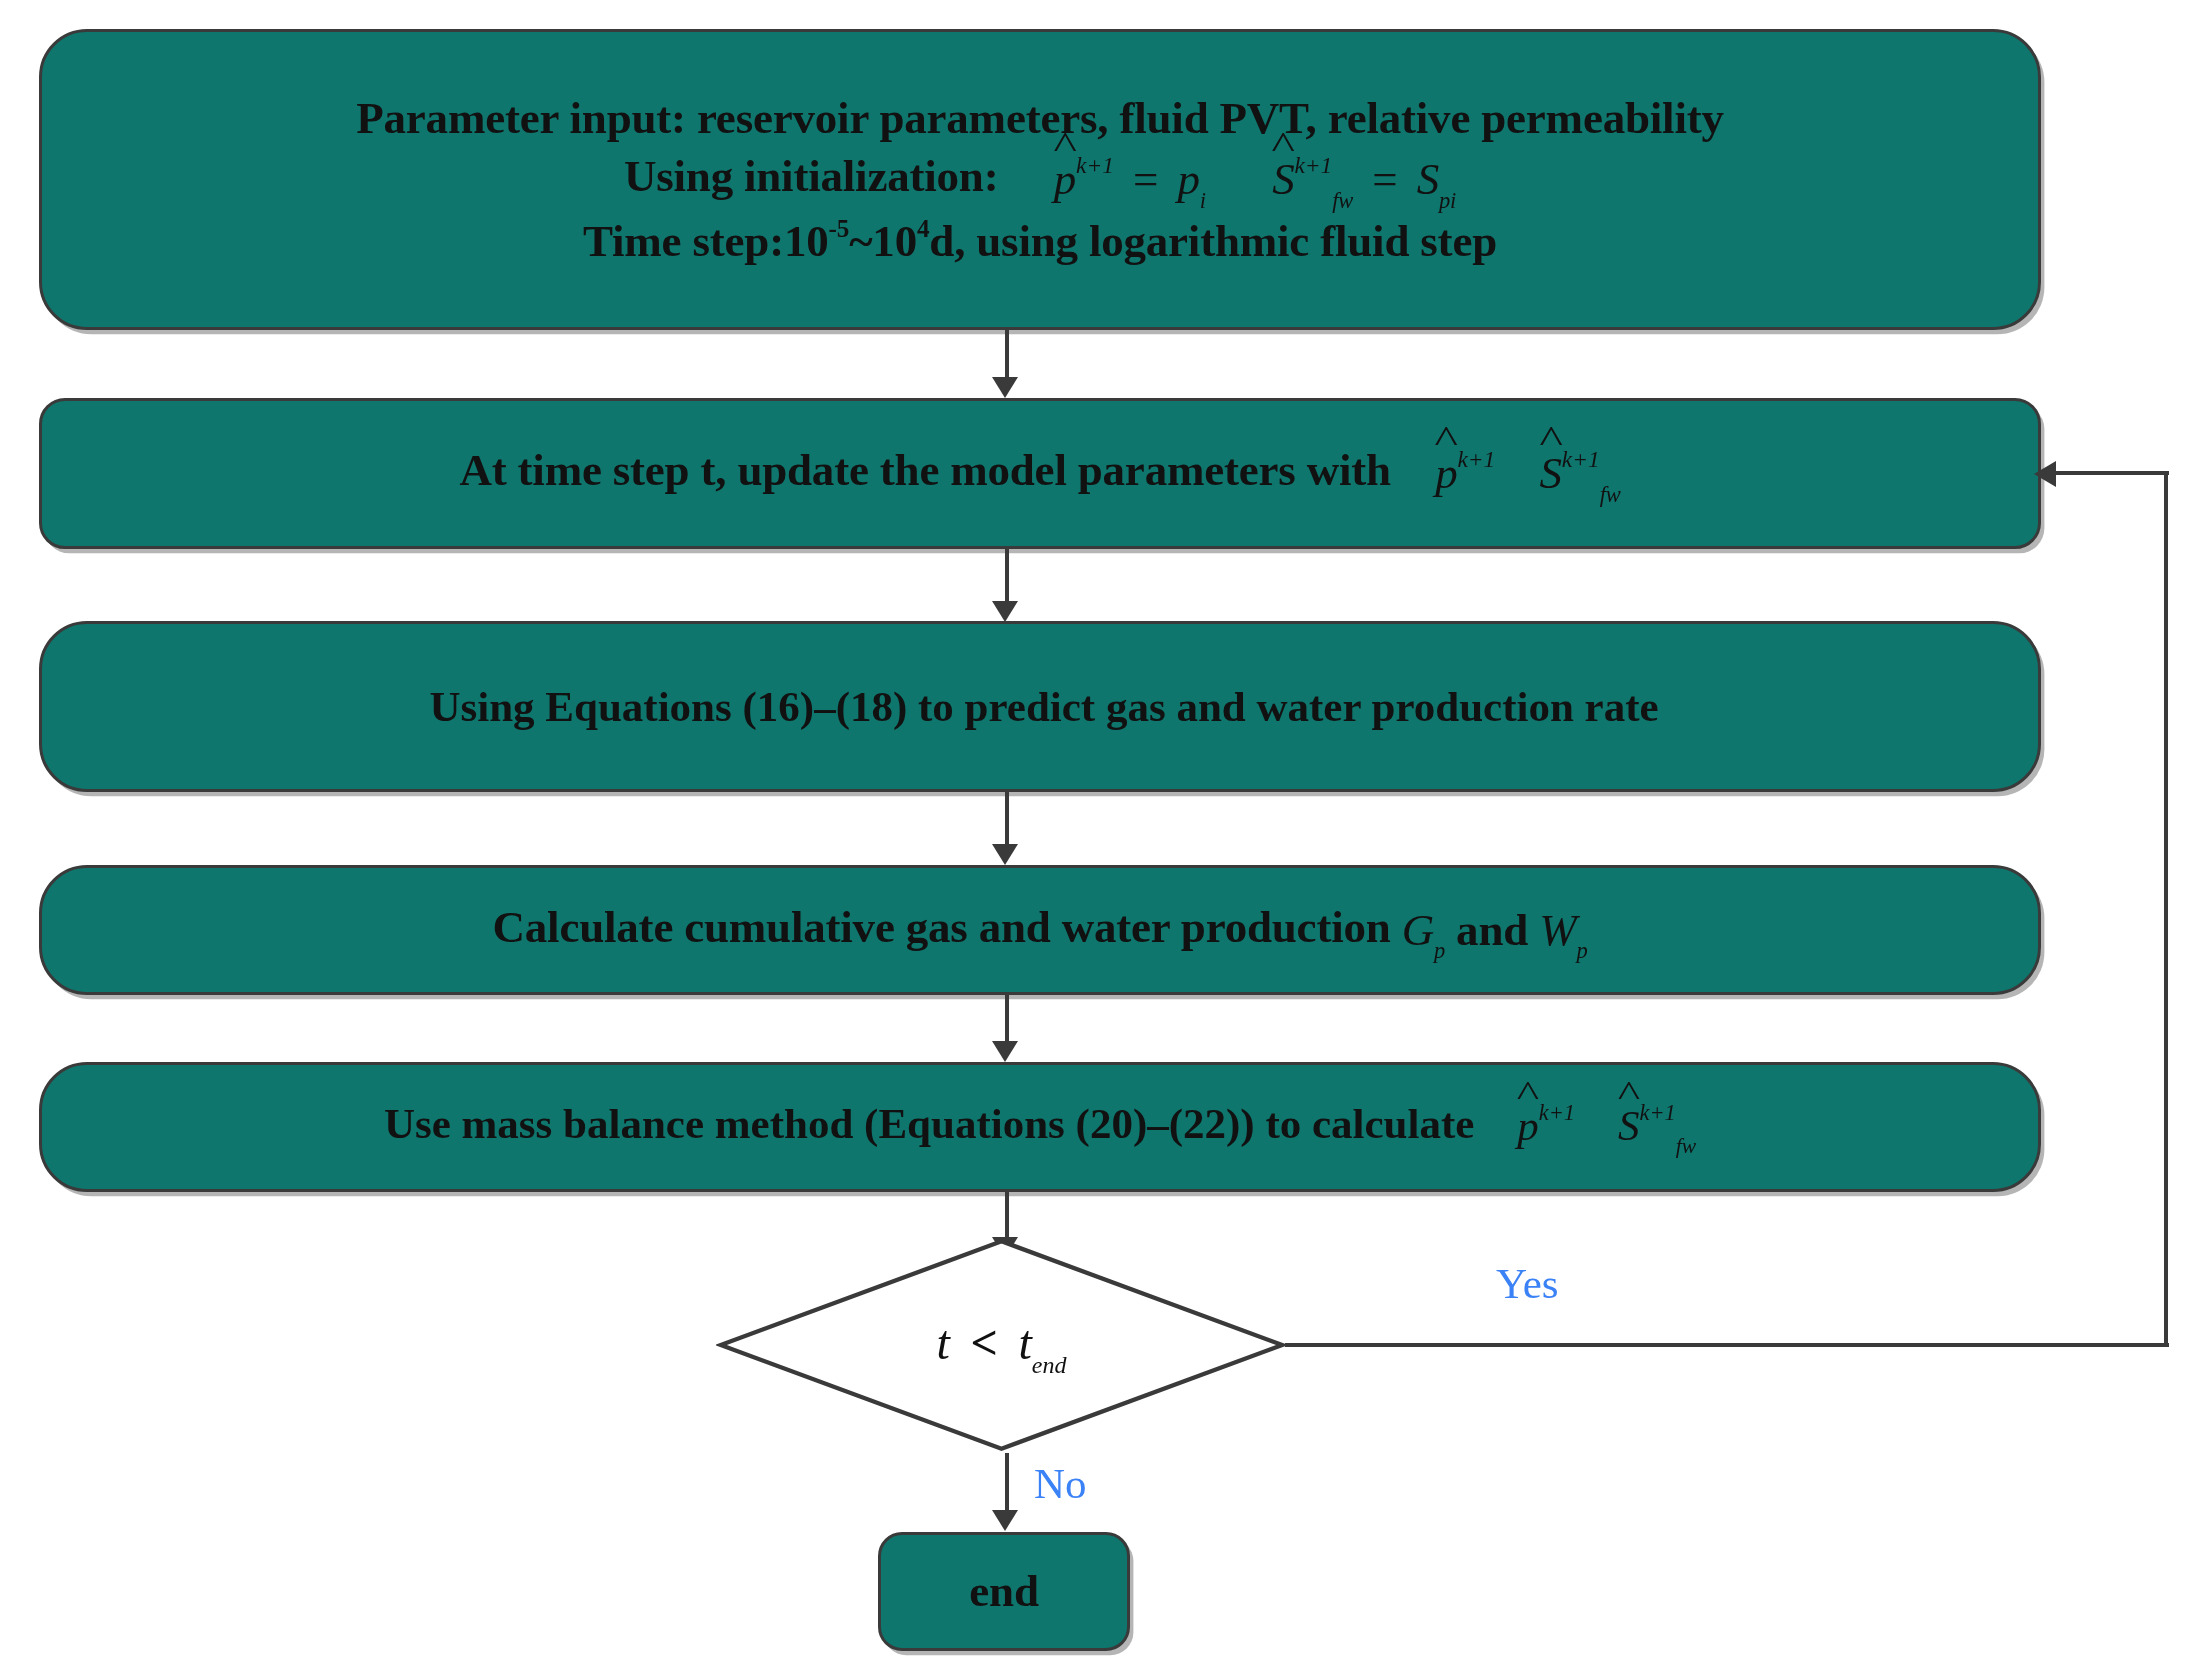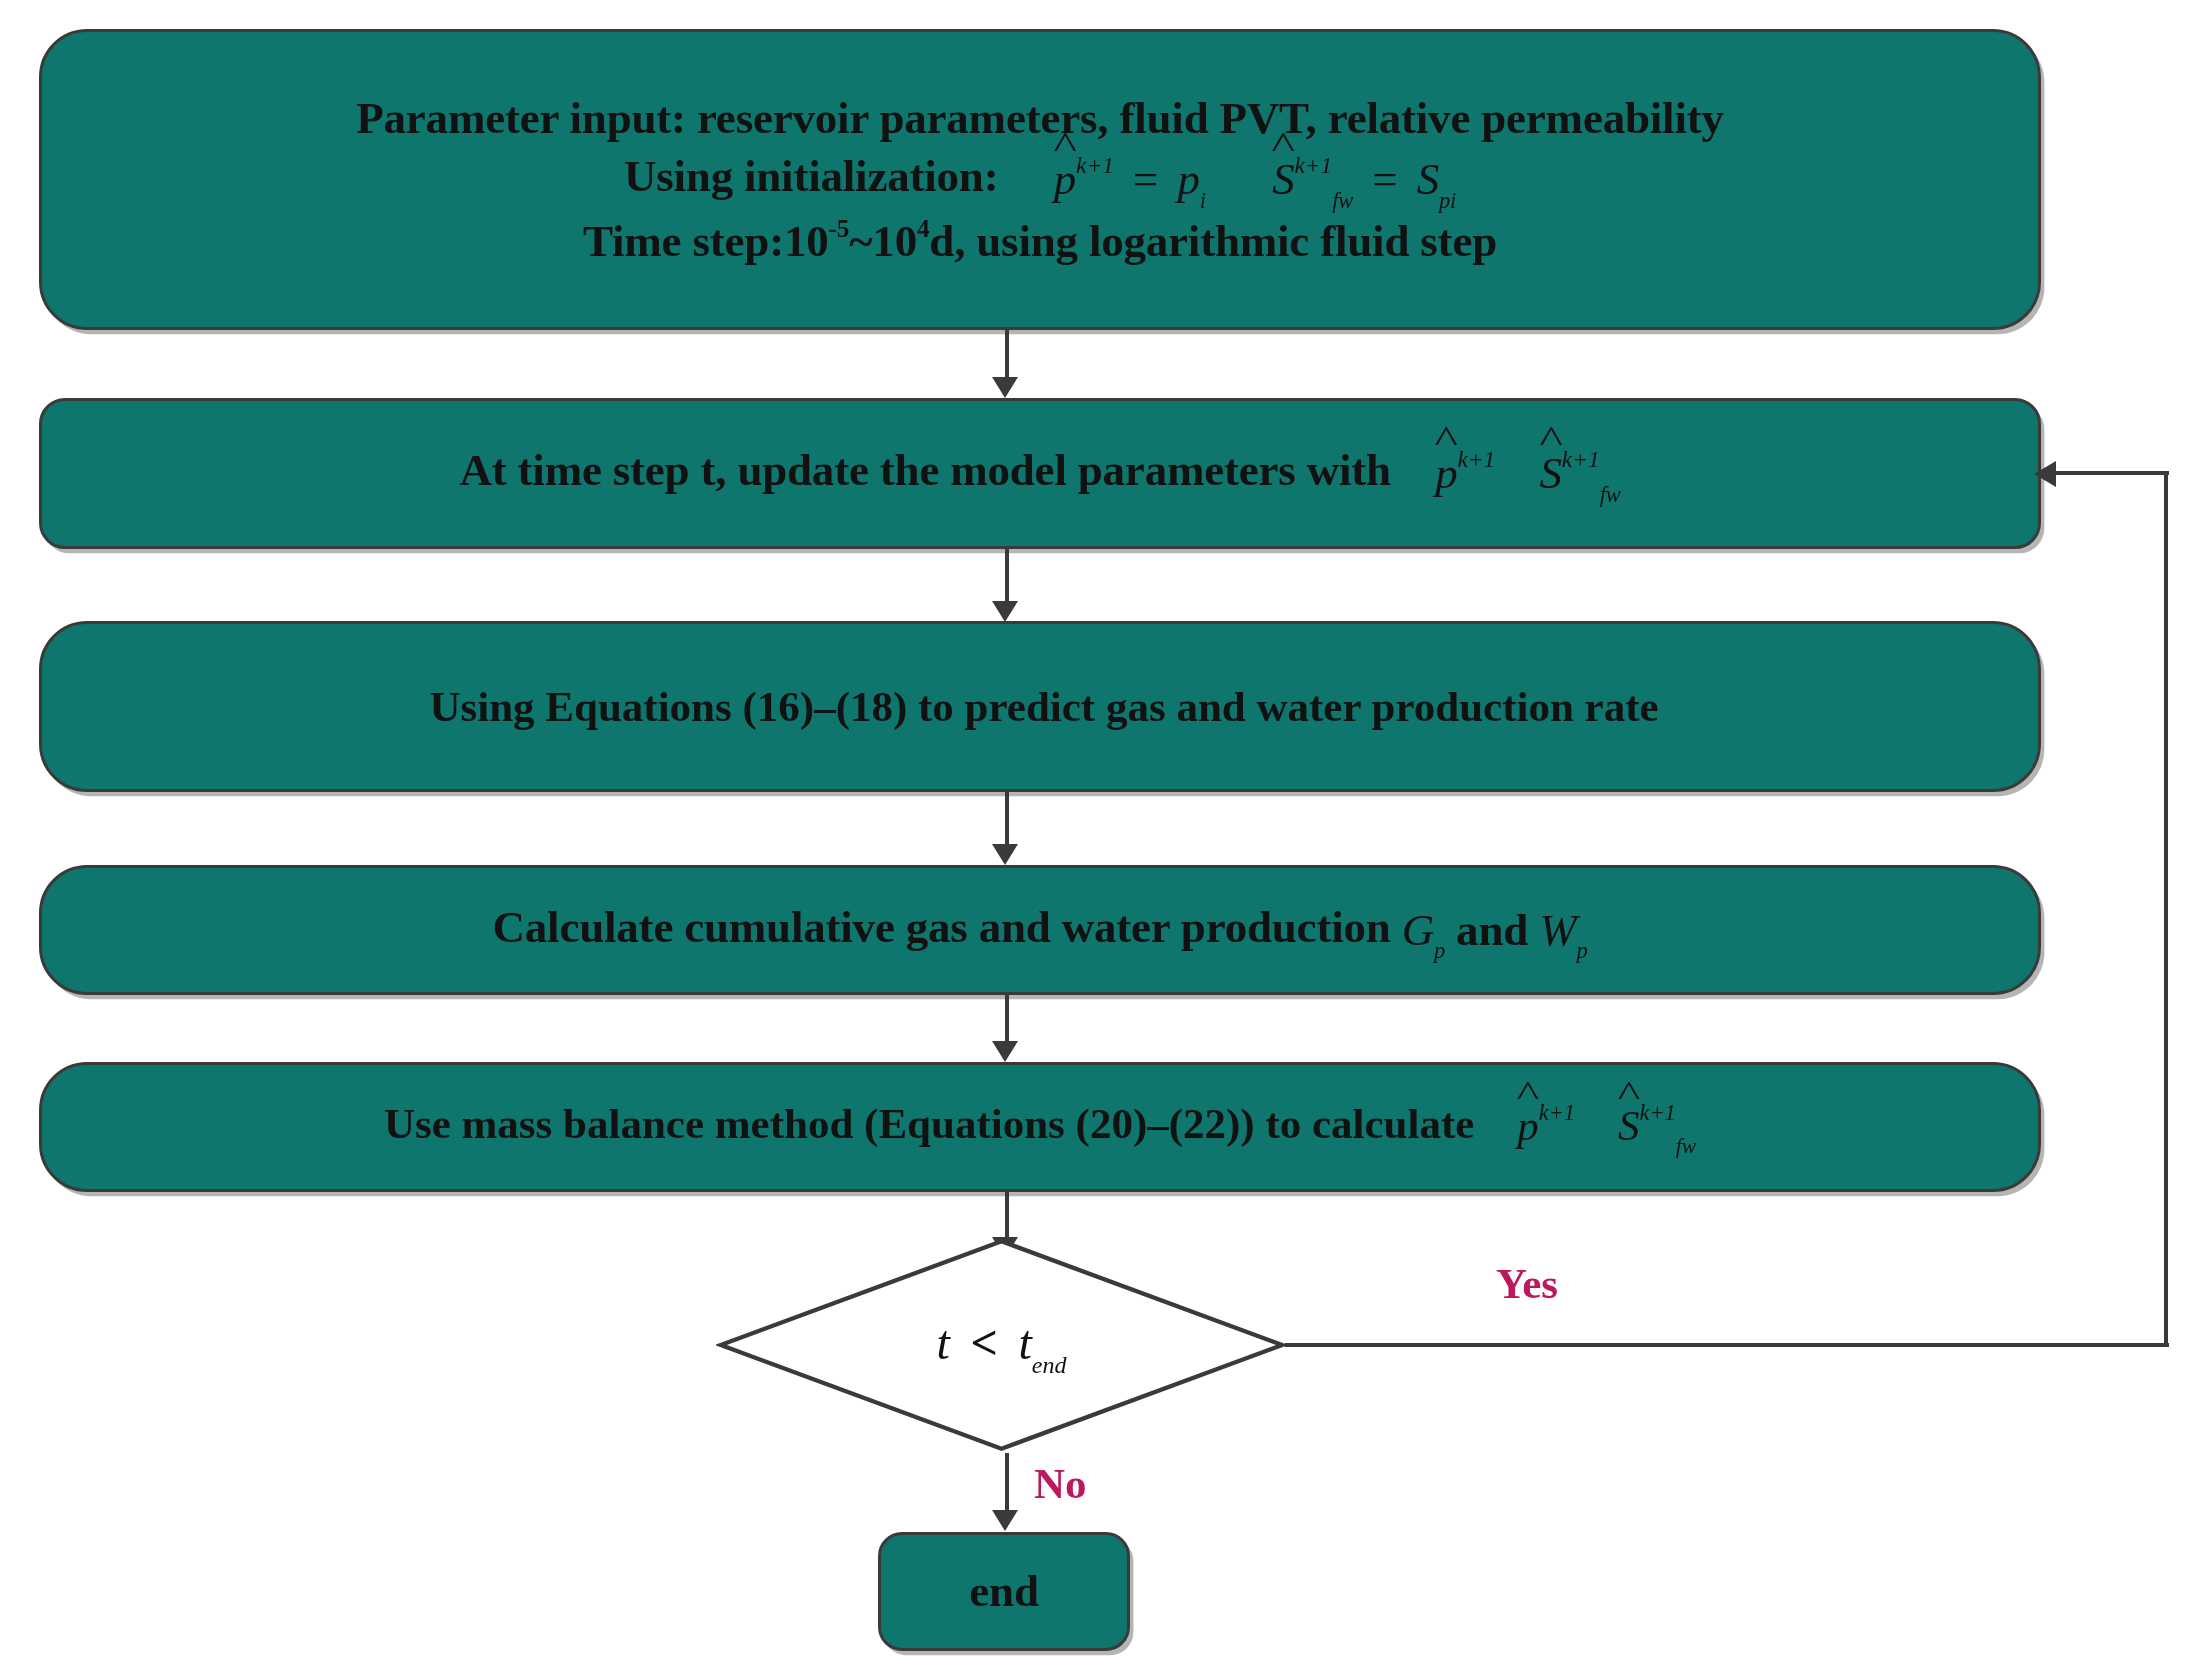--- a/index.html
+++ b/index.html
@@ -174,23 +174,23 @@
 
   
   #loop-h1 { left: 1285px; top: 1343px; width: 884px; }
   #loop-v  { left: 2164px; top: 471px;  height: 876px; }
   #loop-h2 { left: 2052px; top: 471px;  width: 117px; }
   #loop-arrow { left: 2034px; top: 461px; }
 
   
   .edge-label {
     position: absolute;
-    font-weight: bold;
+    font-weight: normal;
     font-size: 43px;
-    color: #be185d;
+    color: #3b82f6;
   }
   #label-yes { left: 1496px; top: 1259px; }
   #label-no  { left: 1034px; top: 1459px; }
 </style>
 </head>
 <body>
 
 <div id="canvas">
 
   <div class="node" id="node-input">

